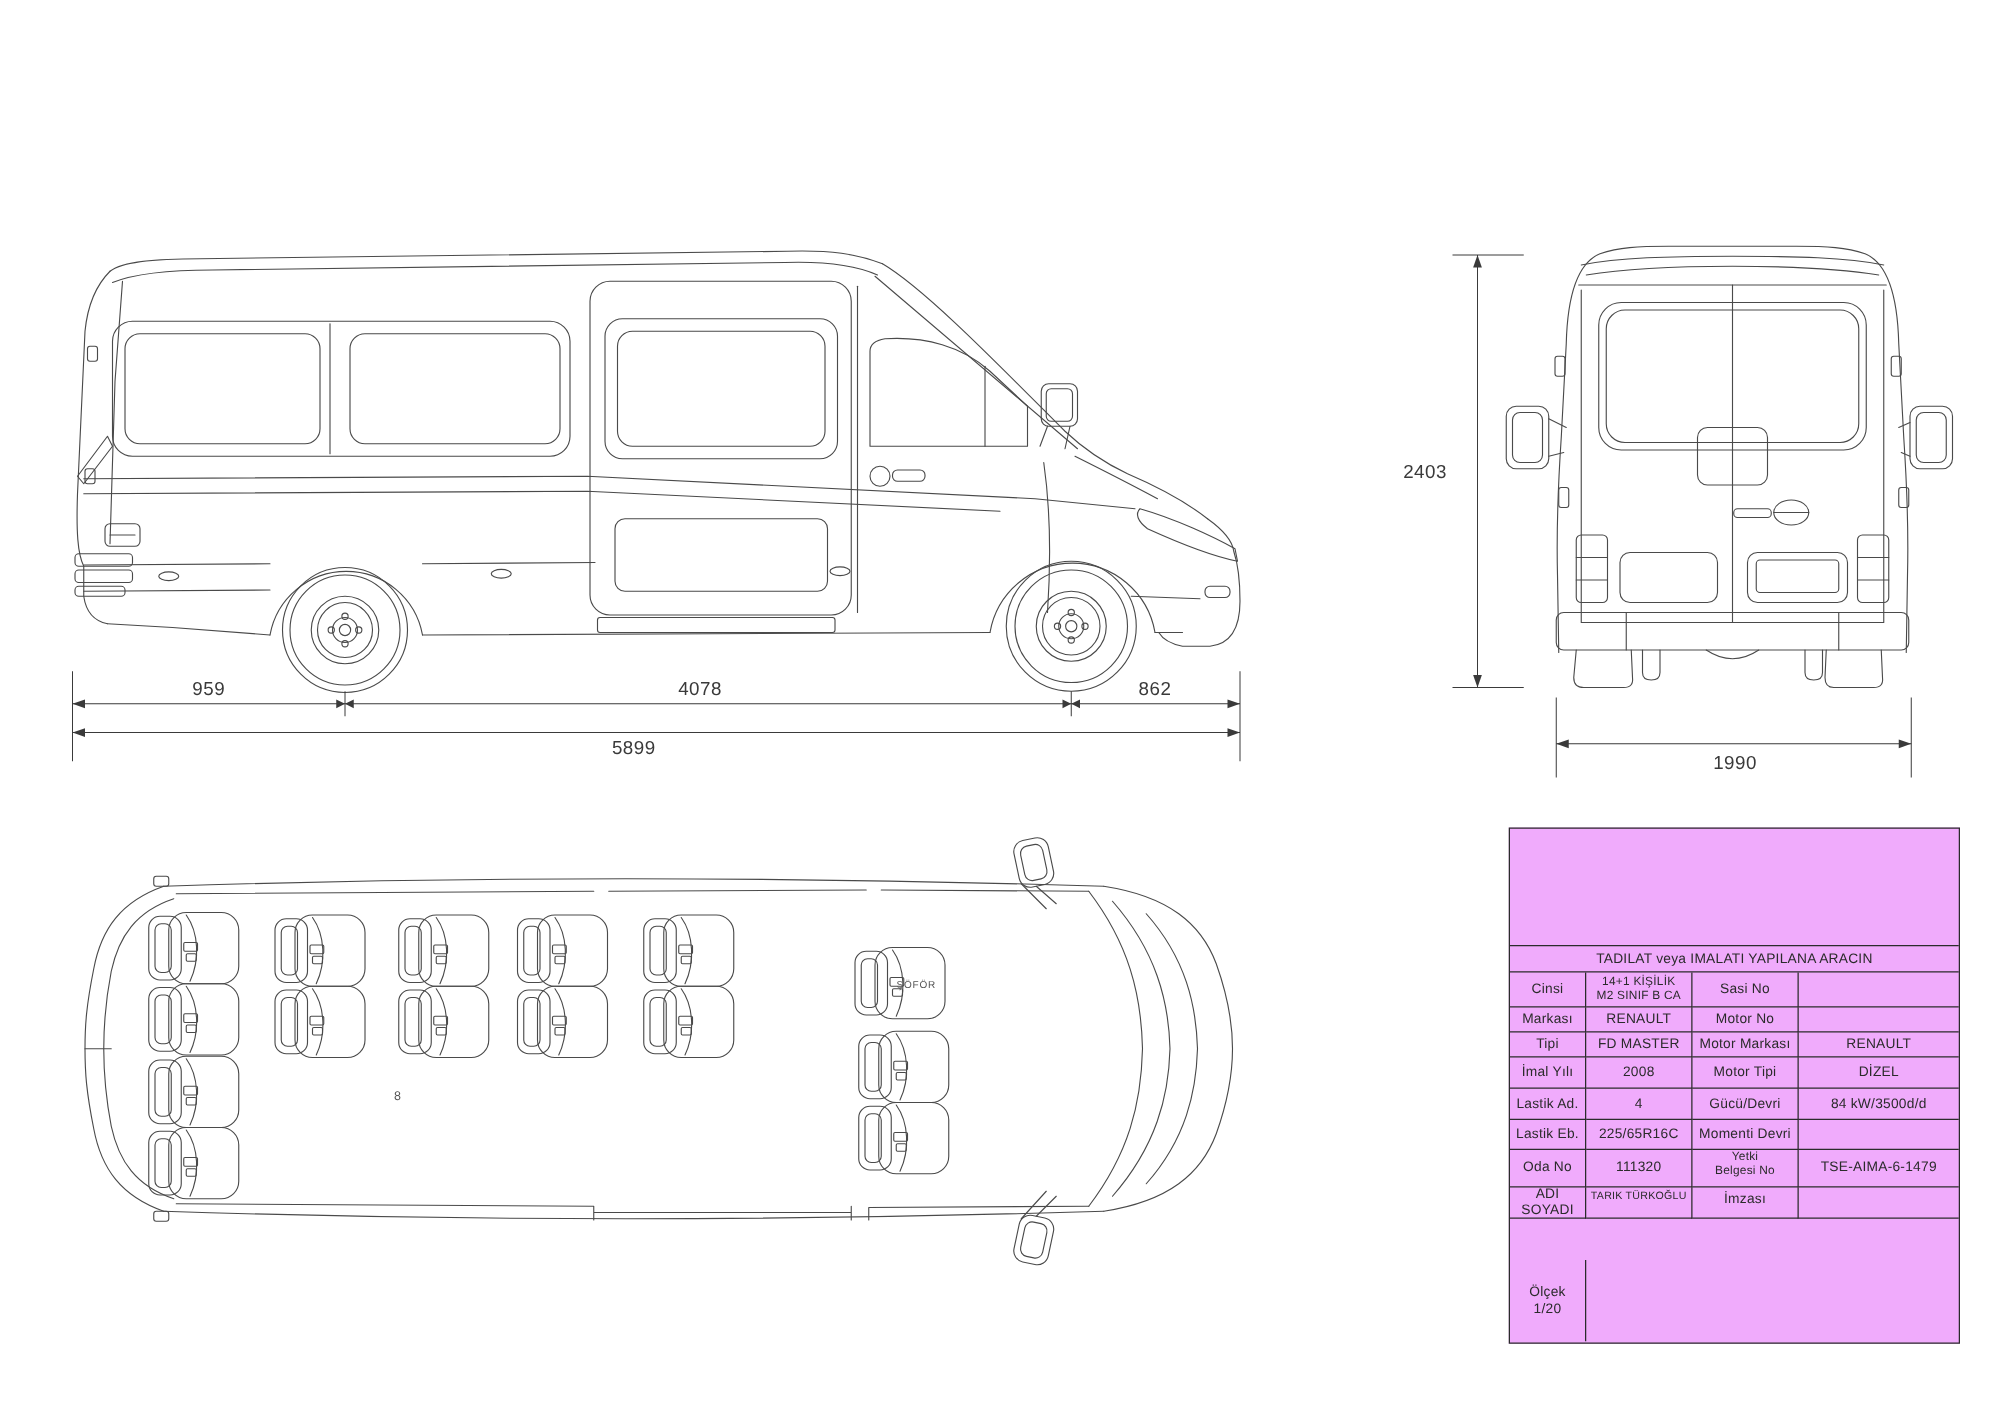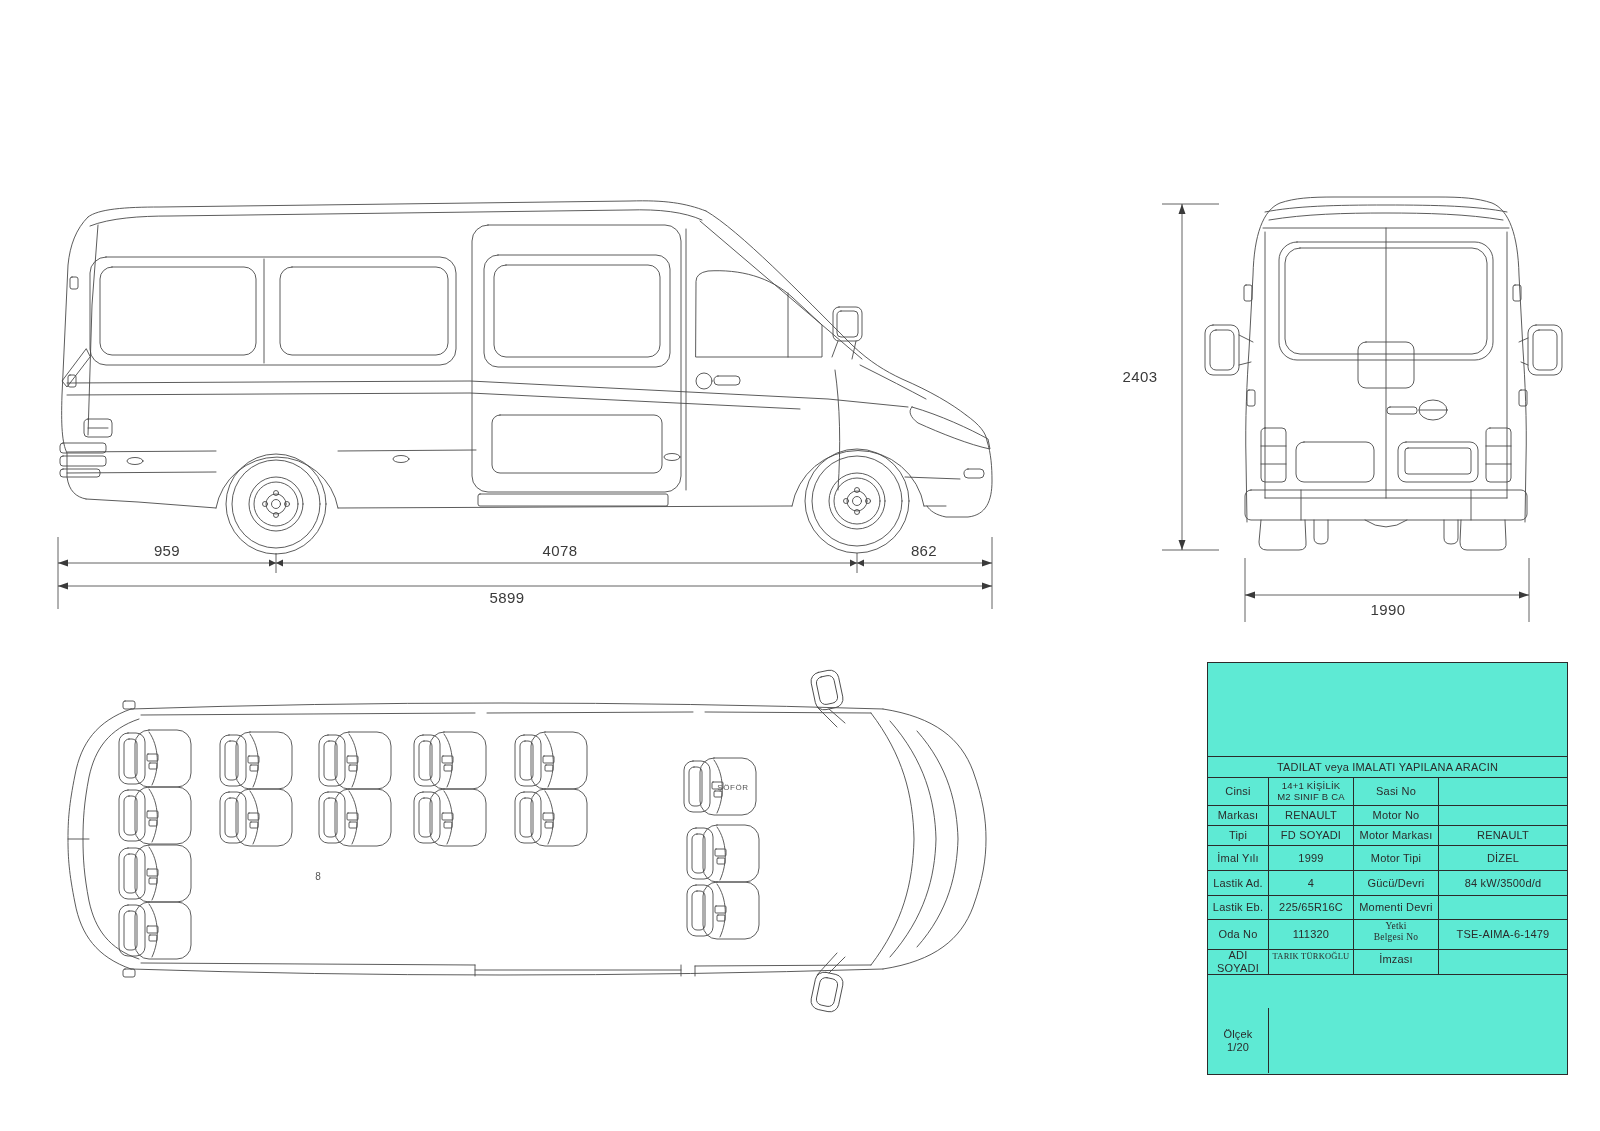--- a/index.html
+++ b/index.html
@@ -9,36 +9,36 @@
   }
   svg{position:absolute;overflow:visible;}
   svg text{font-family:"Liberation Sans",sans-serif;fill:#3a3a3a;}
   .dimtext{font-size:15px;letter-spacing:0.4px;}
   .tinytext{font-size:8px;letter-spacing:0.6px;fill:#555;}
   .reftext{font-size:10px;fill:#555;}
 
   
   .tbl{
     position:absolute;left:1207px;top:662px;width:361px;height:413px;
-    border:1.6px solid #2b2b2b;box-sizing:border-box;background:#5eead4;
+    border:1.6px solid #2b2b2b;box-sizing:border-box;background:#f0abfc;
     font-size:11px;color:#2b2b2b;letter-spacing:0.2px;
   }
   .tmain{display:grid;grid-template-columns:61px 85px 85px 1fr;
     grid-template-rows:94px 21px 28px 20px 20px 25px 25px 24px 30px 25px 33px;}
   .tfoot{display:grid;grid-template-columns:61px 127px 1fr;grid-template-rows:65px;gap:29px;}
   .c{border-right:1px solid #2b2b2b;border-bottom:1px solid #2b2b2b;
      display:flex;align-items:center;justify-content:center;text-align:center;
      box-sizing:border-box;padding:1px 2px;overflow:hidden;line-height:1.15;}
   .span4{grid-column:1 / -1;border-right:none;}
   .lastcol{border-right:none;}
   .nobb{border-bottom:none;}
   .pre{white-space:pre-line;}
   .small{font-size:9.5px;line-height:1.15;}
   .xsmall{font-size:8.5px;line-height:1.25;}
-  .topalign{align-items:flex-start;font-family:Liberation Serif, serif;}
+  .topalign{align-items:flex-start;}
   .botalign{align-items:flex-end;padding-bottom:8px;}
   .leftalign{justify-content:flex-start;text-align:left;padding-left:5px;}
 </style>
 </head>
 <body>
 
 <div class="sheet">
 
   <svg style="left:40px;top:185px;" width="950" height="430" viewBox="0 0 950 430">
     <g fill="none" stroke="#4a4a4a" stroke-width="0.9" stroke-linecap="round" stroke-linejoin="round">
@@ -316,26 +316,26 @@
 M2 SINIF B CA</div>
       <div class="c">Sasi No</div>
       <div class="c lastcol"></div>
 
       <div class="c">Markası</div>
       <div class="c">RENAULT</div>
       <div class="c">Motor No</div>
       <div class="c lastcol"></div>
 
       <div class="c">Tipi</div>
-      <div class="c">FD SOYADI</div>
+      <div class="c">FD MASTER</div>
       <div class="c">Motor Markası</div>
       <div class="c lastcol">RENAULT</div>
 
       <div class="c">İmal Yılı</div>
-      <div class="c">1999</div>
+      <div class="c">2008</div>
       <div class="c">Motor Tipi</div>
       <div class="c lastcol">DİZEL</div>
 
       <div class="c">Lastik Ad.</div>
       <div class="c">4</div>
       <div class="c">Gücü/Devri</div>
       <div class="c lastcol">84 kW/3500d/d</div>
 
       <div class="c">Lastik Eb.</div>
       <div class="c">225/65R16C</div>

